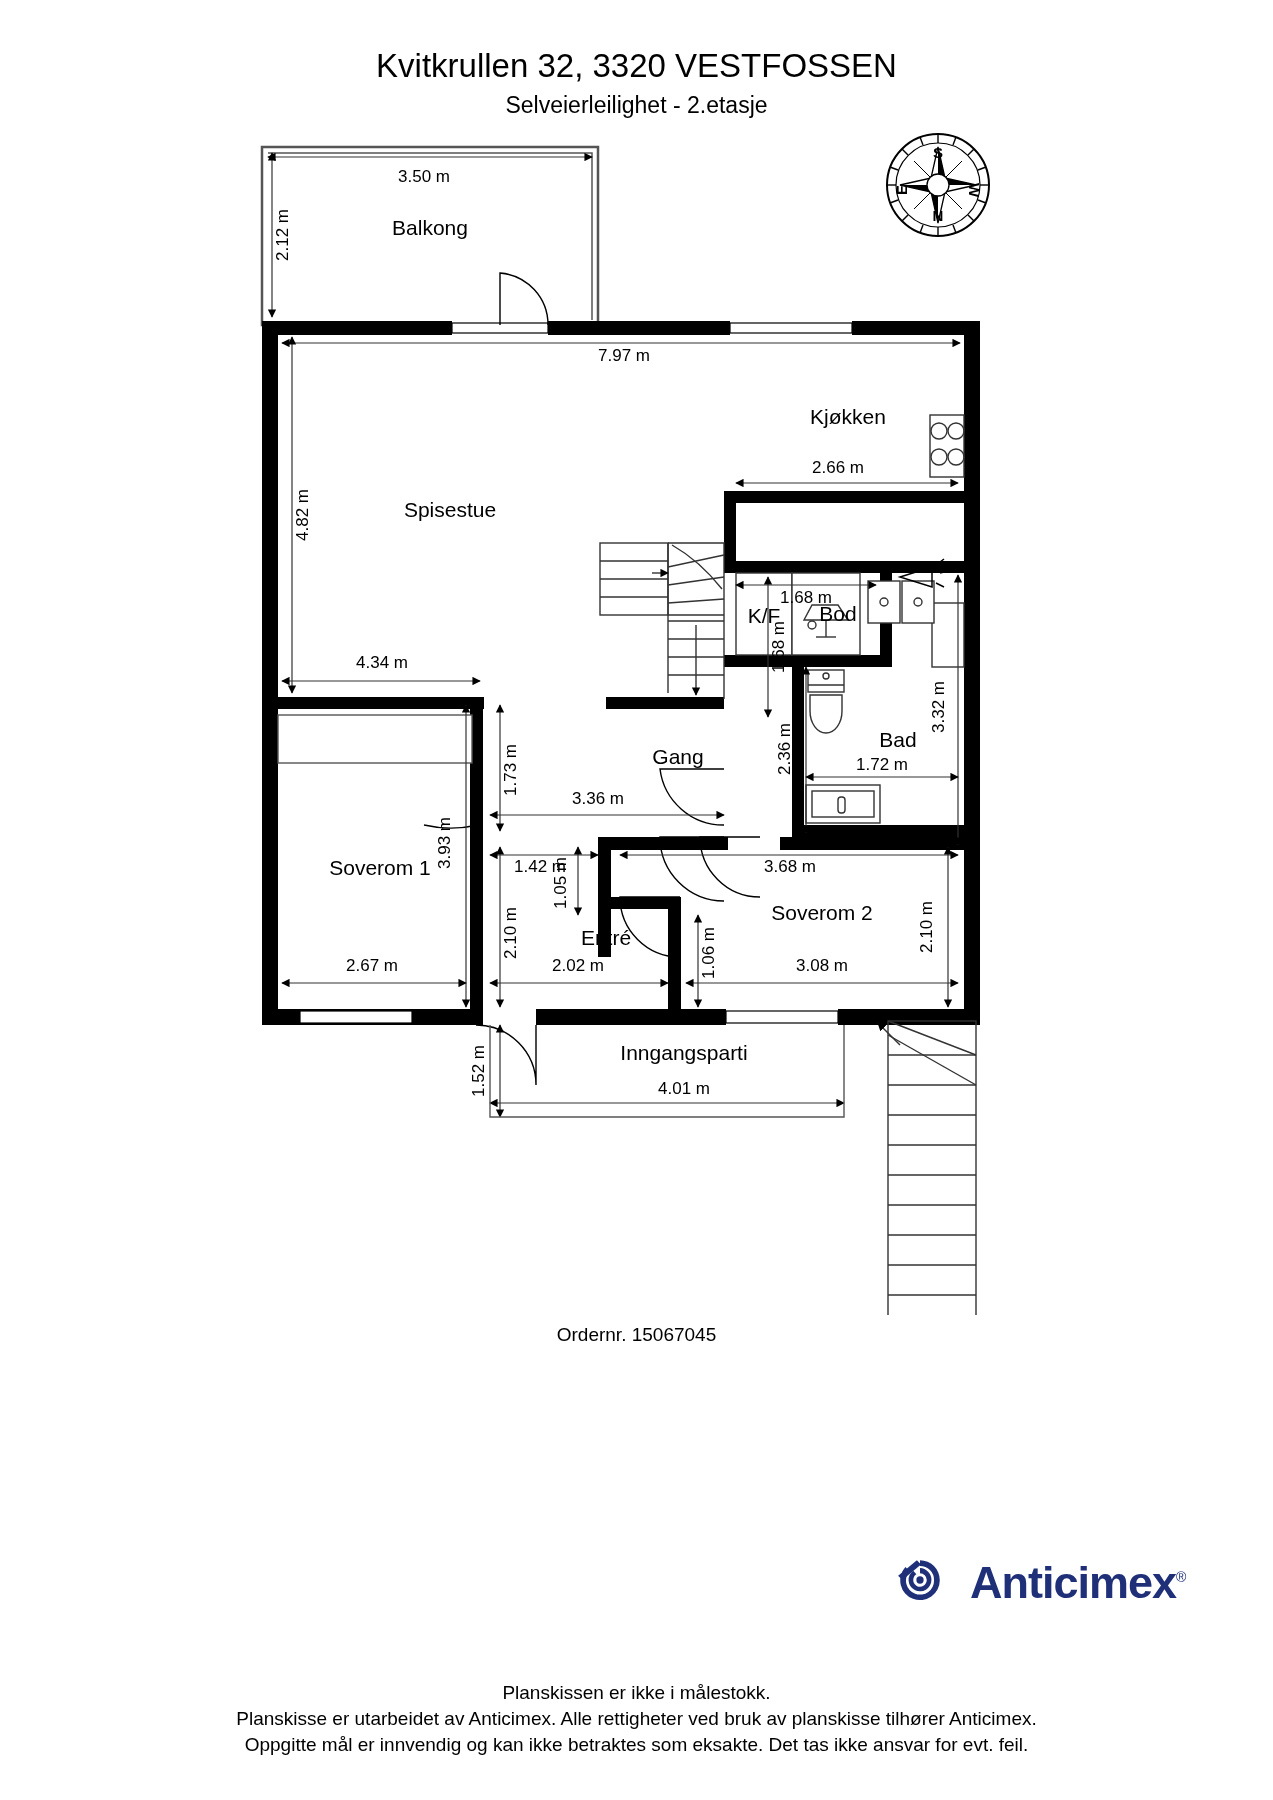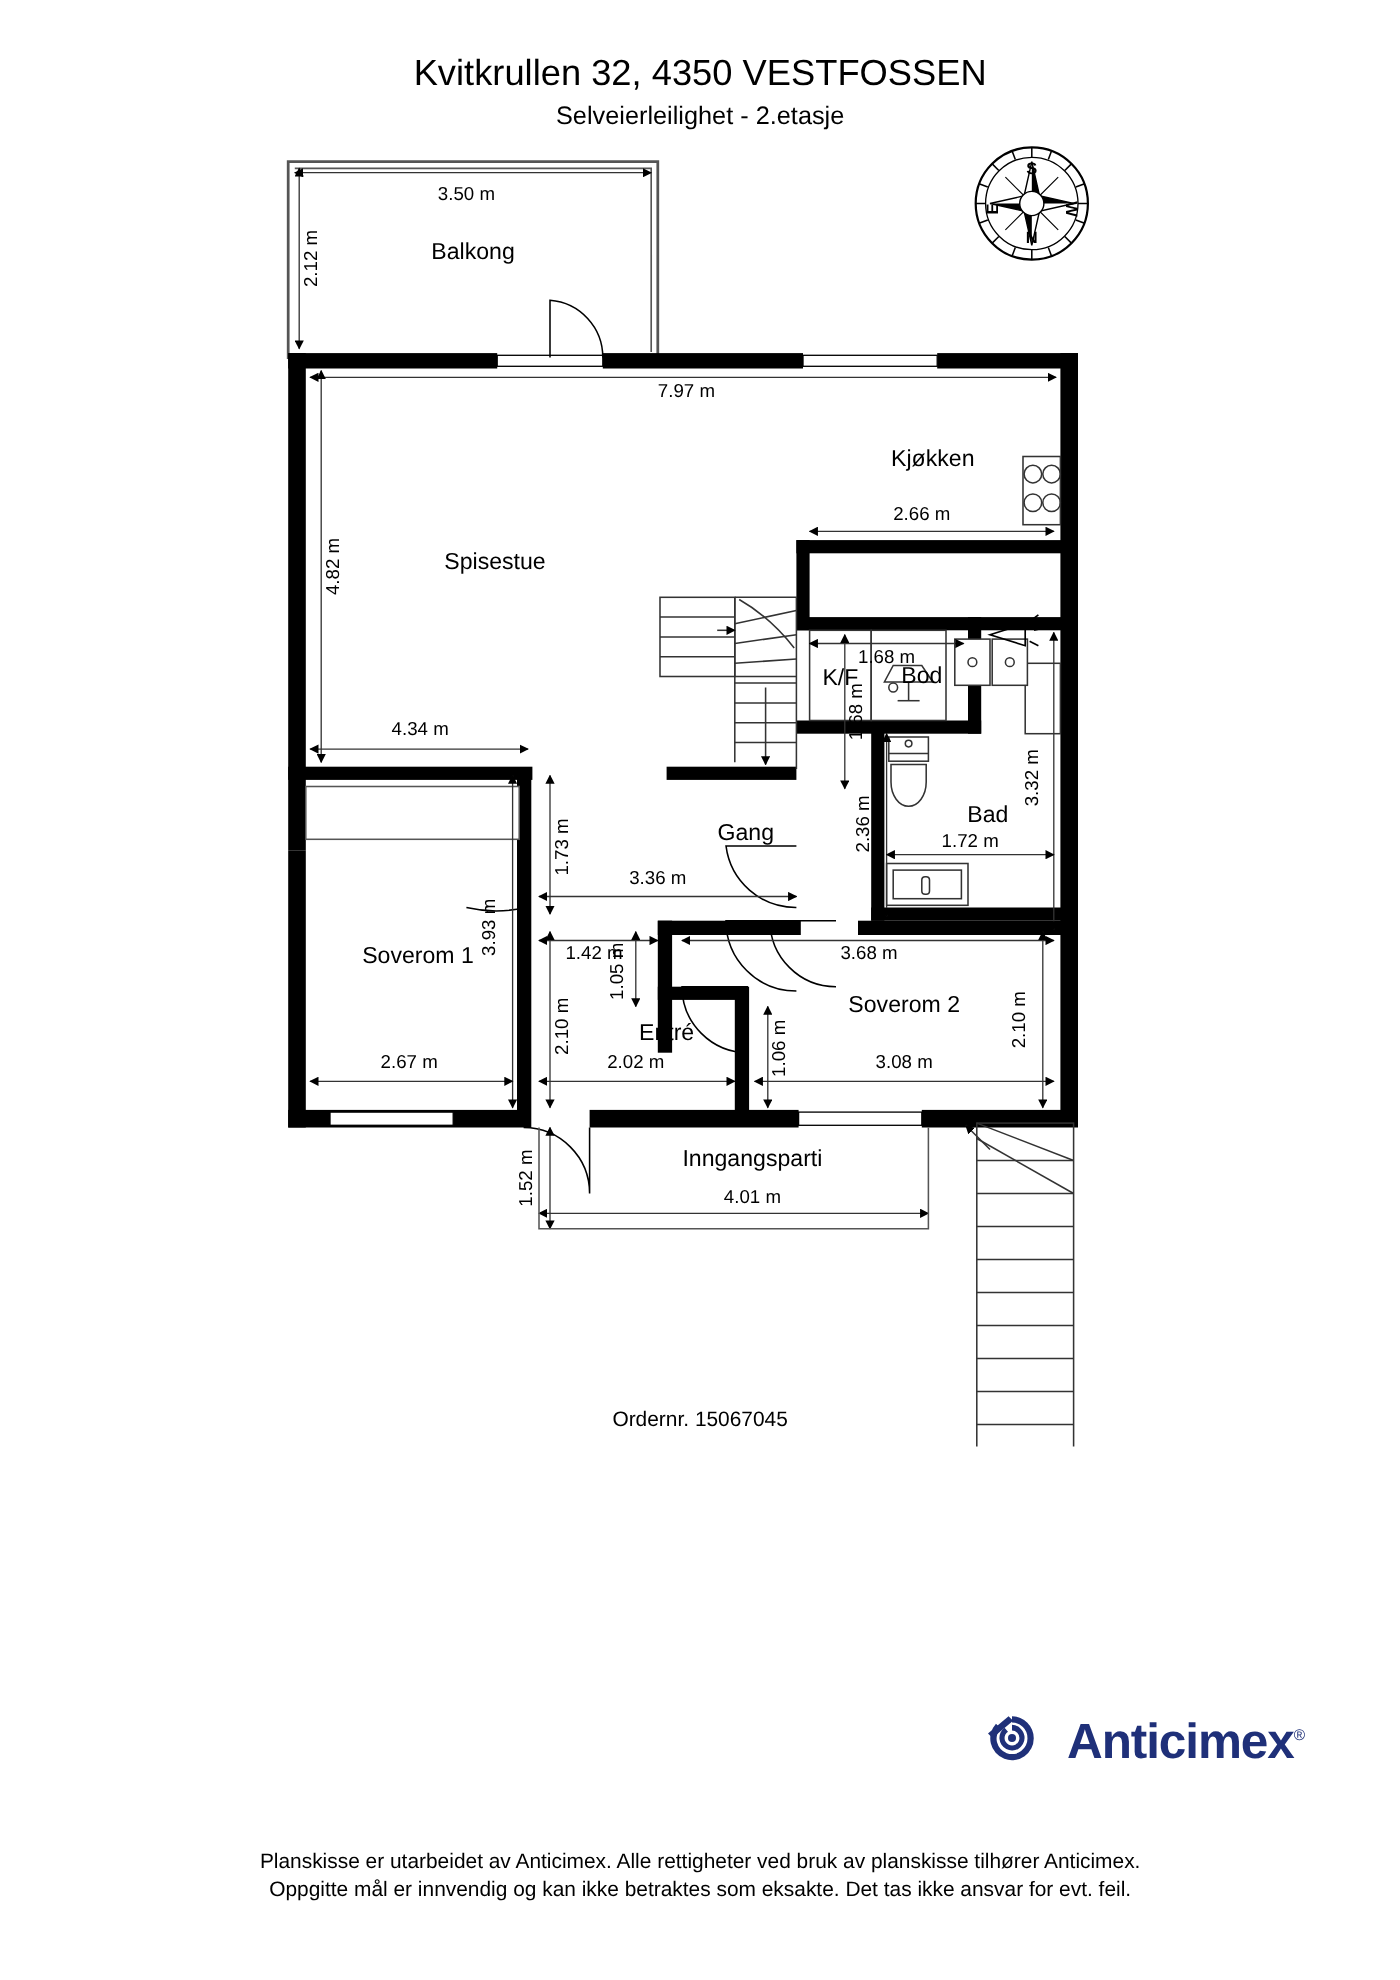--- a/index.html
+++ b/index.html
@@ -27,21 +27,21 @@
   
   .plan-wrap{position:absolute;left:0;top:125px;width:1273px;height:1190px;}
   svg.plan{display:block;}
 
   .dimtxt{font-family:"Liberation Sans", sans-serif;font-size:17px;fill:#000;}
   .roomtxt{font-family:"Liberation Sans", sans-serif;font-size:21px;fill:#000;}
   .compasstxt{font-family:"Liberation Sans", sans-serif;font-size:15px;font-weight:bold;fill:#000;}
 
   
   .ordernr{
-    position:absolute;left:0;top:1280px;width:1273px;
+    position:absolute;left:0;top:1324px;width:1273px;
     text-align:center;font-size:19px;
   }
 
   
   .logo{
     position:absolute;left:894px;top:1554px;
     display:flex;align-items:center;gap:10px;
   }
   .logo-mark{width:52px;height:52px;flex:none;}
   .logo-text{
@@ -59,21 +59,21 @@
     position:absolute;left:0;top:1680px;width:1273px;
     text-align:center;font-size:19px;line-height:26px;
   }
 </style>
 </head>
 <body>
 
 <div class="page">
 
   <div class="header">
-    <div class="title-1">Kvitkrullen 32, 4350 VESTFOSSEN</div>
+    <div class="title-1">Kvitkrullen 32, 3320 VESTFOSSEN</div>
     <div class="title-2">Selveierleilighet  - 2.etasje</div>
   </div>
 
   <div class="plan-wrap">
   <svg class="plan" width="1273" height="1190" viewBox="0 0 1273 1190" xmlns="http://www.w3.org/2000/svg">
     <defs>
       <marker id="ah" viewBox="0 0 10 10" refX="9" refY="5" markerWidth="7" markerHeight="7" orient="auto-start-reverse">
         <path d="M0 0 L10 5 L0 10 z" fill="#000"></path>
       </marker>
       <marker id="ahs" viewBox="0 0 10 10" refX="9" refY="5" markerWidth="6" markerHeight="6" orient="auto-start-reverse">
@@ -401,17 +401,18 @@
       <path d="M50 5 A45 45 0 1 1 49 5 Z" fill="none"></path>
       <path d="M88 50 A38 38 0 1 1 22 25 L30 33 A27 27 0 1 0 77 50 A27 27 0 0 0 50 23 L50 12 A38 38 0 0 1 88 50 Z" fill="#1f3079"></path>
       <path d="M72 50 A22 22 0 1 1 37 32 L43 39 A13 13 0 1 0 63 50 A13 13 0 0 0 50 37 L50 27 A23 23 0 0 1 72 50 Z" fill="#1f3079"></path>
       <circle cx="50" cy="50" r="7" fill="#1f3079"></circle>
       <path d="M8 42 L44 12 L52 20 L16 50 Z" fill="#1f3079"></path>
     </svg>
     <div class="logo-text"><span>Anticimex</span><span class="logo-reg">®</span></div>
   </div>
 
   <div class="footer">
+    <div>Planskissen er ikke i målestokk.</div>
     <div>Planskisse er utarbeidet av Anticimex. Alle rettigheter ved bruk av planskisse tilhører Anticimex.</div>
     <div>Oppgitte mål er innvendig og kan ikke betraktes som eksakte. Det tas ikke ansvar for evt. feil.</div>
   </div>
 
 </div>
 
 </body></html>

